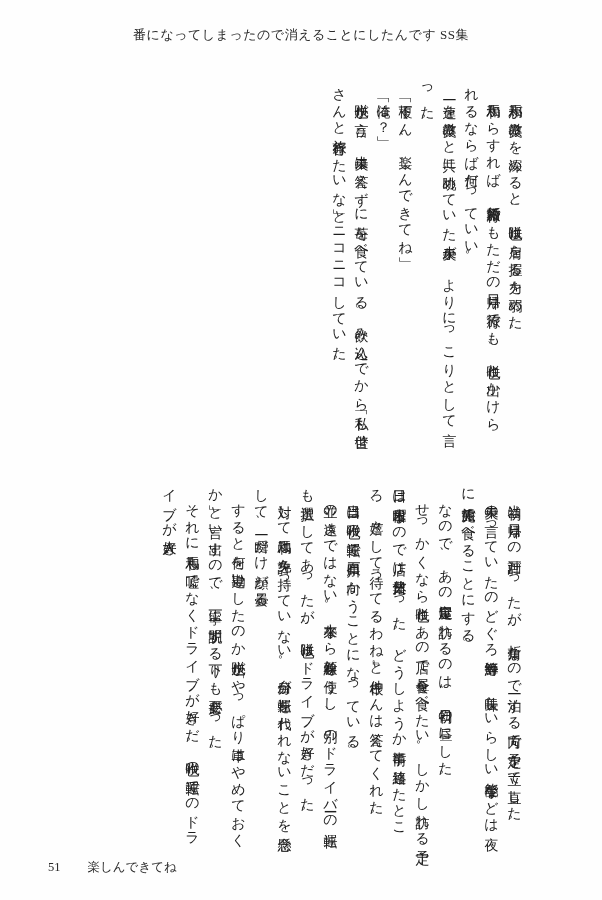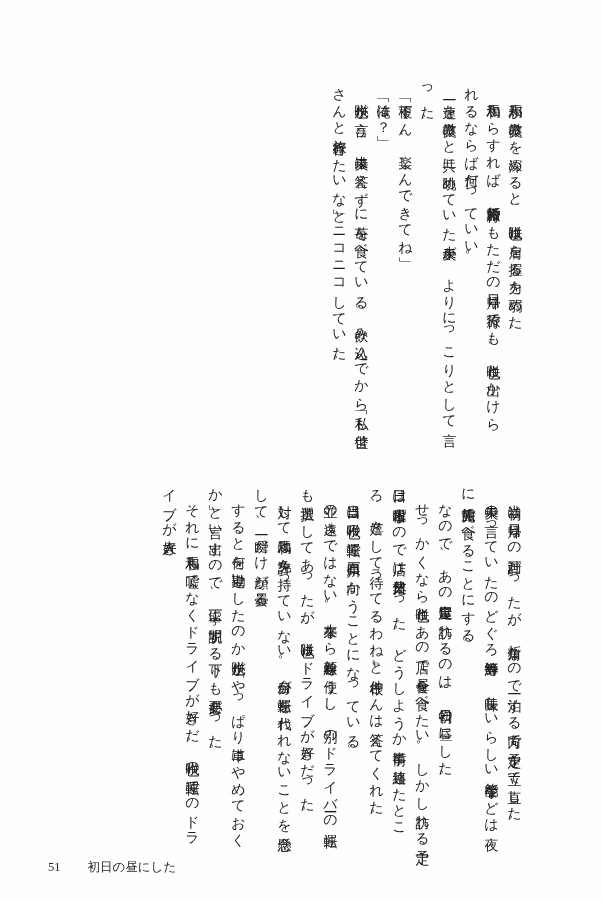--- a/index.html
+++ b/index.html
@@ -59,20 +59,21 @@
     font-size: 12.5px;
     color: #2a2a2a;
     text-align: center;
   }
 </style>
 </head>
 <body>
 
 <div class="page">
 
+  <div class="header">番になってしまったので消えることにしたんです SS集</div>
 
   <div class="vblock block-top">
       <p>和馬が微笑みを深めると、咲也は肩を握る力を弱めた。</p>
       <p>和馬からすれば、新婚旅行でもただの日帰り旅行でも、咲也と出かけられるならば何だっていい。</p>
       <p>一連を微笑みと共に眺めていた未央が、よりにっこりとして言った。</p>
       <p>「榎下くん、楽しんできてね」</p>
       <p>「俺は？」</p>
       <p>咲也が言う。未央は答えずに苺を食べている。飲み込んでから「私も啓世さんと旅行行きたいな」とニコニコしていた。</p>
     </div>
 
@@ -83,16 +84,16 @@
       <p>せっかくなら咲也とあの店で昼食を食べたい。しかし訪れる予定日は木曜日なので店は休業日だった。どうしようか事前に連絡したところ、嬉々として『待ってるわね』と仲根さんは答えてくれた。</p>
       <p>当日は咲也の運転で石川県に向かうことになっている。</p>
       <p>並の遠さではない。本来なら新幹線を使うし、別のドライバーの運転も選択としてあったが、咲也はドライブが好きだった。</p>
       <p>対して和馬は免許を持っていない。自分が運転を代われないことを懸念して、一瞬だけ顔が曇る。</p>
       <p>すると何を勘違いしたのか咲也が「やっぱり車はやめておくか」と言い出すので、丁寧に説明する下りも必要だった。</p>
       <p>それに和馬も嘘でなくドライブが好きだ。咲也の運転でのドライブが大好き。</p>
     </div>
 
   <div class="footer">
     <span>51</span>
-    <span>初日の昼にした</span>
+    <span>楽しんできてね</span>
   </div>
 
 </div>
 
 </body></html>

